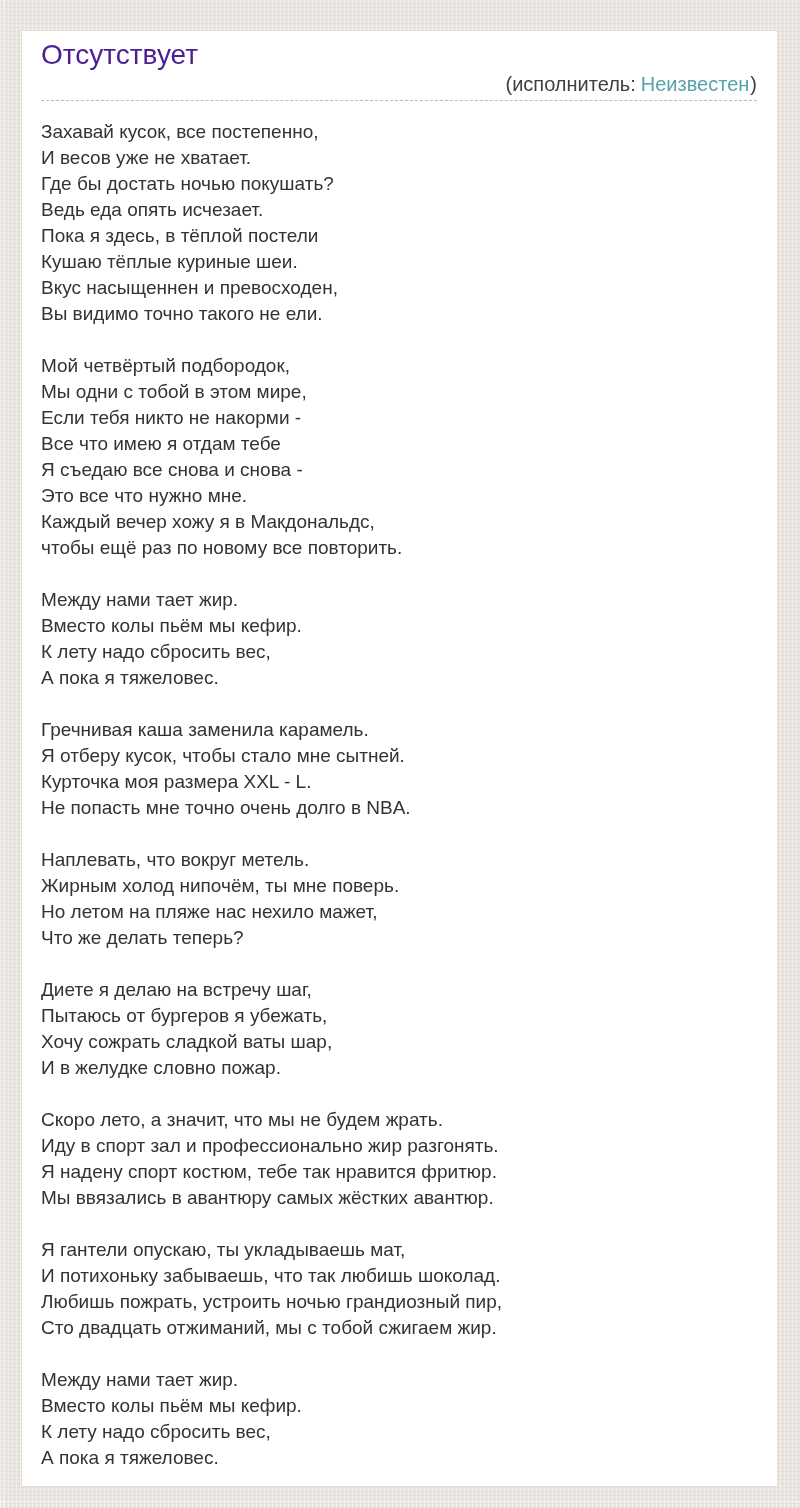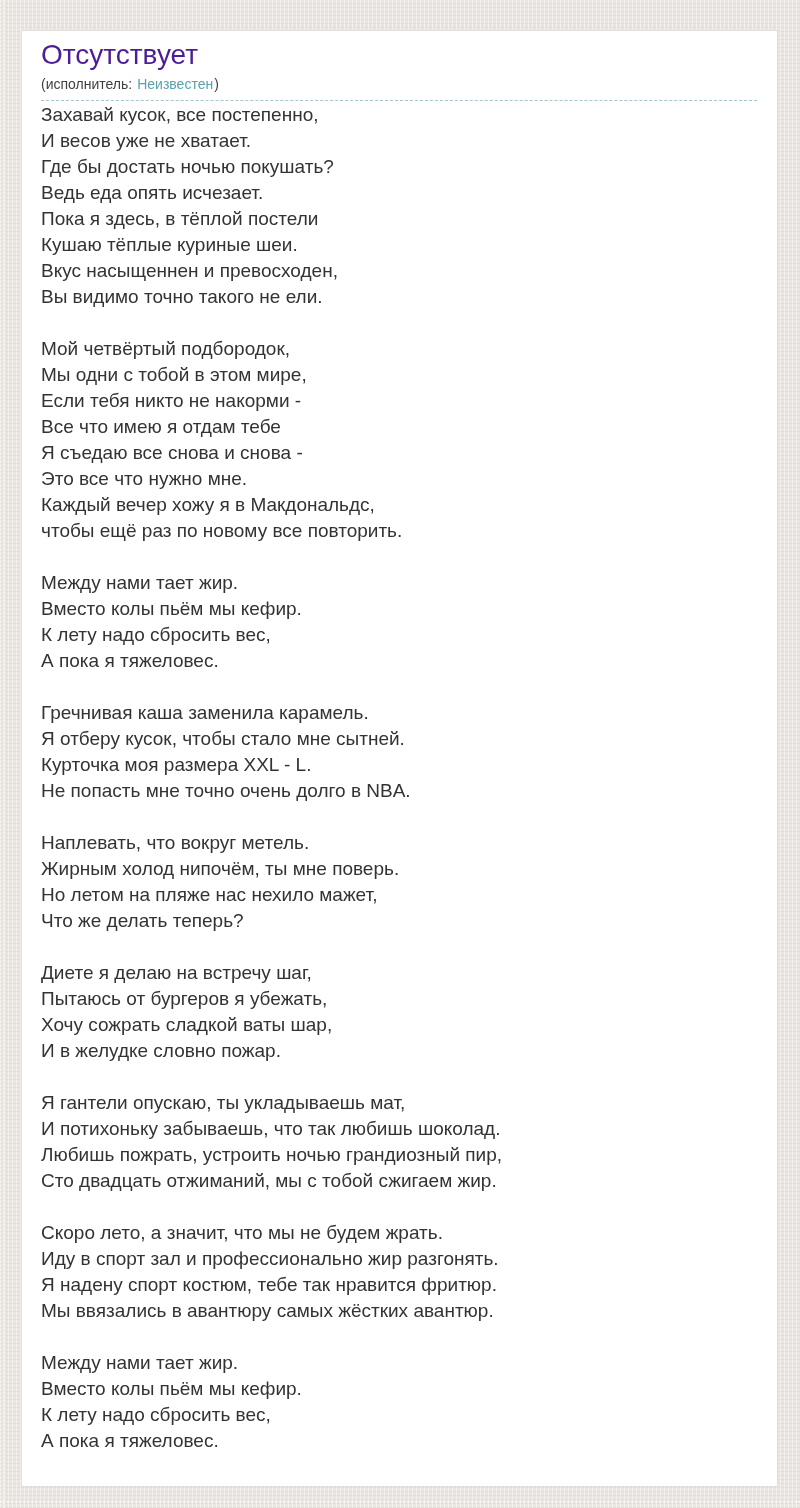--- a/index.html
+++ b/index.html
@@ -42,34 +42,35 @@
   }
   h1.title {
     margin: 0;
     font-size: 28px;
     line-height: 32px;
     font-weight: 400;
     color: #4c1d95;
   }
   .artist-line {
     margin: 2px 0 0 0;
-    font-size: 14px;
+    font-size: 20px;
     line-height: 22px;
     color: #3f3f3f;
     padding-bottom: 5px;
     border-bottom: 1px dashed #a9c2cf;
+    text-align: right;
   }
   .artist-link {
     color: #57a2ac;
     text-decoration: none;
     margin: 0 1px 0 5px;
     cursor: pointer;
   }
   .lyrics {
-    margin-top: 1px;
+    margin-top: 18px;
     font-size: 19px;
     line-height: 26px;
     color: #333333;
   }
   .lyrics p {
     margin: 0 0 26px 0;
     padding: 0;
   }
 </style>
 </head>
@@ -85,17 +86,17 @@
     <span>(исполнитель:</span><a class="artist-link">Неизвестен</a><span>)</span>
   </div>
 
   <div class="lyrics" id="lyrics">
       <p>Захавай кусок, все постепенно,<br>И весов уже не хватает.<br>Где бы достать ночью покушать?<br>Ведь еда опять исчезает.<br>Пока я здесь, в тёплой постели<br>Кушаю тёплые куриные шеи.<br>Вкус насыщеннен и превосходен,<br>Вы видимо точно такого не ели.</p>
       <p>Мой четвёртый подбородок,<br>Мы одни с тобой в этом мире,<br>Если тебя никто не накорми -<br>Все что имею я отдам тебе<br>Я съедаю все снова и снова -<br>Это все что нужно мне.<br>Каждый вечер хожу я в Макдональдс,<br>чтобы ещё раз по новому все повторить.</p>
       <p>Между нами тает жир.<br>Вместо колы пьём мы кефир.<br>К лету надо сбросить вес,<br>А пока я тяжеловес.</p>
       <p>Гречнивая каша заменила карамель.<br>Я отберу кусок, чтобы стало мне сытней.<br>Курточка моя размера XXL - L.<br>Не попасть мне точно очень долго в NBA.</p>
       <p>Наплевать, что вокруг метель.<br>Жирным холод нипочём, ты мне поверь.<br>Но летом на пляже нас нехило мажет,<br>Что же делать теперь?</p>
       <p>Диете я делаю на встречу шаг,<br>Пытаюсь от бургеров я убежать,<br>Хочу сожрать сладкой ваты шар,<br>И в желудке словно пожар.</p>
+      <p>Скоро лето, а значит, что мы не будем жрать.<br>Иду в спорт зал и профессионально жир разгонять.<br>Я надену спорт костюм, тебе так нравится фритюр.<br>Мы ввязались в авантюру самых жёстких авантюр.</p>
       <p>Я гантели опускаю, ты укладываешь мат,<br>И потихоньку забываешь, что так любишь шоколад.<br>Любишь пожрать, устроить ночью грандиозный пир,<br>Сто двадцать отжиманий, мы с тобой сжигаем жир.</p>
-      <p>Скоро лето, а значит, что мы не будем жрать.<br>Иду в спорт зал и профессионально жир разгонять.<br>Я надену спорт костюм, тебе так нравится фритюр.<br>Мы ввязались в авантюру самых жёстких авантюр.</p>
       <p>Между нами тает жир.<br>Вместо колы пьём мы кефир.<br>К лету надо сбросить вес,<br>А пока я тяжеловес.</p>
     </div>
 </div>
 
 </body></html>

